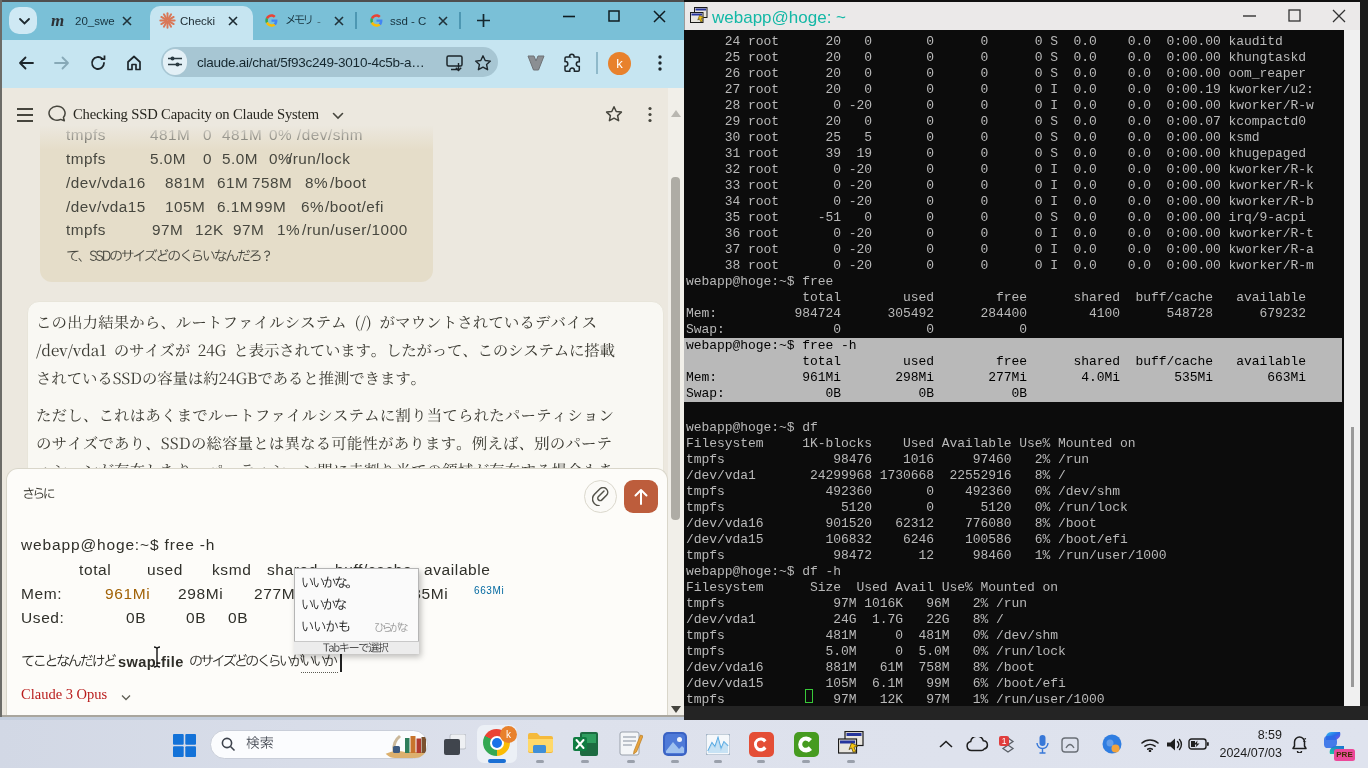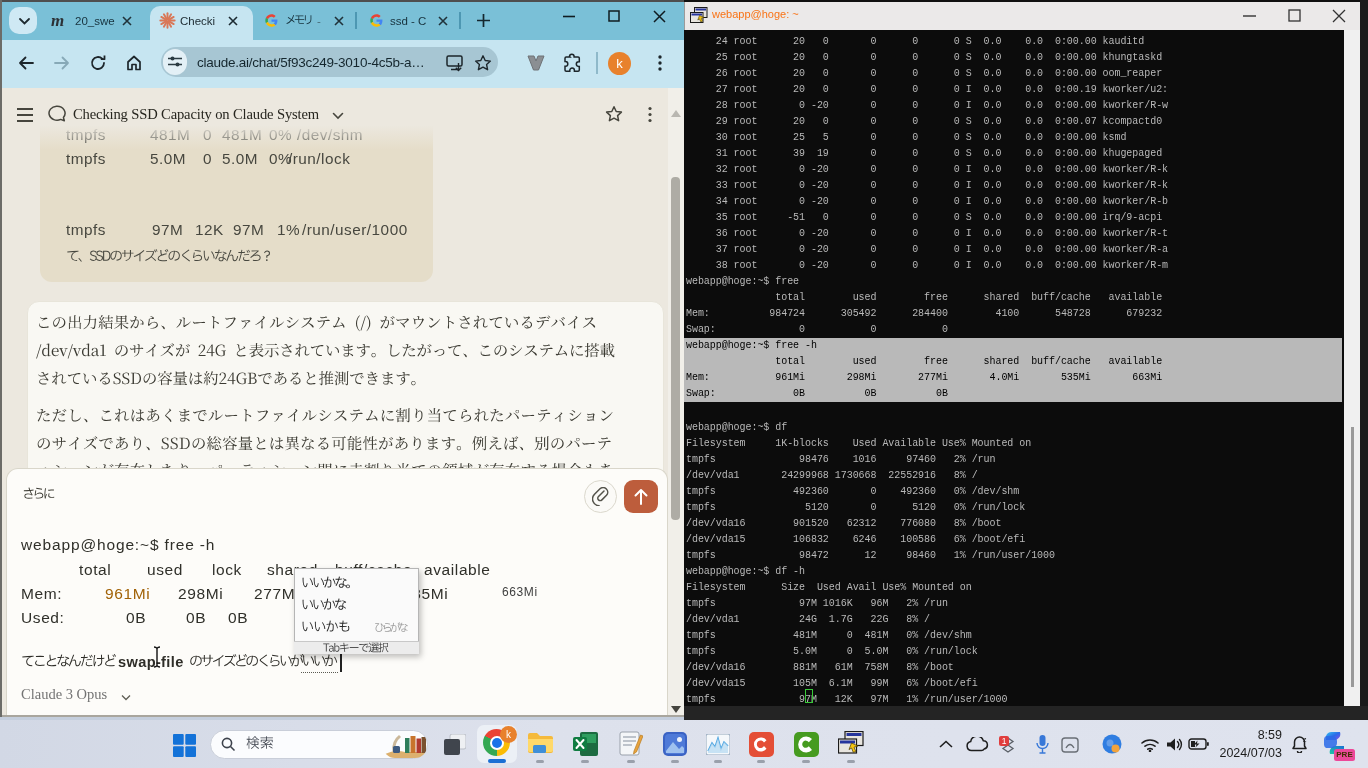--- a/index.html
+++ b/index.html
@@ -1,17 +1,17 @@
 <!DOCTYPE html>
 <html><head><meta charset="utf-8"><style>
 *{margin:0;padding:0;box-sizing:border-box}
 html,body{width:1368px;height:768px;overflow:hidden;background:#1b1b1b;
  font-family:"Liberation Sans",sans-serif;-webkit-font-smoothing:antialiased}
 .ab{position:absolute}
-pre{font-family:"Liberation Mono",monospace;font-size:10px;line-height:16px;letter-spacing:-.05px}
+pre{font-family:"Liberation Mono",monospace;font-size:13px;line-height:16px;letter-spacing:-.05px}
 </style></head><body>
 <div class="ab" style="left:0;top:0;width:684px;height:717px;background:#ece8df;border-left:2px solid #6c6c68">
     <div class="ab" style="left:0;top:0;width:684px;height:40px;background:#7ac0d7"></div>
     <div class="ab" style="left:0;top:0;width:684px;height:2px;background:#4e4e4e"></div>
     <div class="ab" style="left:7px;top:7px;width:28px;height:27px;border-radius:10px;background:#cfe9f4"></div>
     <svg class="ab" style="left:16px;top:17px" width="13" height="9">
       <path d="M2 2 L6.5 6.5 L11 2" stroke="#1e2a30" stroke-width="1.8" fill="none" stroke-linecap="round"></path>
     </svg>
     <span class="ab" style="left:49px;top:11px;font-family:'Liberation Serif',serif;font-style:italic;font-weight:bold;font-size:17px;color:#2c3136">m</span>
     <span class="ab" style="left:73px;top:15px;color:#17323d;font-size:11.5px">20_swe</span>
@@ -138,20 +138,36 @@
       <span class="ab" style="left:203px;top:0">0%</span>
       <span class="ab" style="left:231px;top:0">/dev/shm</span>
     </div>
     <div class="ab" style="left:64px;top:150px;width:360px;height:20px;font-size:15.3px;letter-spacing:.5px;color:#47473f">
       <span class="ab" style="left:0px;top:0">tmpfs</span>
       <span class="ab" style="left:84px;top:0">5.0M</span>
       <span class="ab" style="left:137px;top:0">0</span>
       <span class="ab" style="left:156px;top:0">5.0M</span>
       <span class="ab" style="left:203px;top:0">0%</span>
       <span class="ab" style="left:222px;top:0">/run/lock</span>
+    </div>
+    <div class="ab" style="left:64px;top:174px;width:360px;height:20px;font-size:15.3px;letter-spacing:.5px;color:#47473f">
+      <span class="ab" style="left:0px;top:0">/dev/vda16</span>
+      <span class="ab" style="left:99px;top:0">881M</span>
+      <span class="ab" style="left:151px;top:0">61M</span>
+      <span class="ab" style="left:186px;top:0">758M</span>
+      <span class="ab" style="left:239px;top:0">8%</span>
+      <span class="ab" style="left:264px;top:0">/boot</span>
+    </div>
+    <div class="ab" style="left:64px;top:198px;width:360px;height:20px;font-size:15.3px;letter-spacing:.5px;color:#47473f">
+      <span class="ab" style="left:0px;top:0">/dev/vda15</span>
+      <span class="ab" style="left:99px;top:0">105M</span>
+      <span class="ab" style="left:151px;top:0">6.1M</span>
+      <span class="ab" style="left:189px;top:0">99M</span>
+      <span class="ab" style="left:235px;top:0">6%</span>
+      <span class="ab" style="left:259px;top:0">/boot/efi</span>
     </div>
     <div class="ab" style="left:64px;top:221px;width:360px;height:20px;font-size:15.3px;letter-spacing:.5px;color:#47473f">
       <span class="ab" style="left:0px;top:0">tmpfs</span>
       <span class="ab" style="left:86px;top:0">97M</span>
       <span class="ab" style="left:129px;top:0">12K</span>
       <span class="ab" style="left:167px;top:0">97M</span>
       <span class="ab" style="left:211px;top:0">1%</span>
       <span class="ab" style="left:236px;top:0">/run/user/1000</span>
     </div>
     <svg style="position:absolute;left:64px;top:250px;overflow:visible" width="207" height="21" fill="#47473f">
@@ -433,31 +449,31 @@
     </svg>
     <div class="ab" style="left:4px;top:468px;width:662px;height:249px;background:#fdfcf9;border:1px solid #d9d6ca;border-bottom:none;border-radius:12px 12px 0 0"></div>
     <svg style="position:absolute;left:19.5px;top:488px;overflow:visible" width="32" height="20" fill="#3c3b33">
       <use href="#g114" transform="translate(0.0,10.3) scale(0.1320)"></use>
       <use href="#g13" transform="translate(10.2,10.3) scale(0.1320)"></use>
       <use href="#g115" transform="translate(20.3,10.3) scale(0.1320)"></use>
     </svg>
     <span class="ab" style="left:19px;top:536px;font-size:15.5px;letter-spacing:.85px;color:#30302a">webapp@hoge:~$ free -h</span>
     <span class="ab" style="left:77px;top:561px;font-size:15.5px;letter-spacing:.6px;color:#30302a">total</span>
     <span class="ab" style="left:145px;top:561px;font-size:15.5px;letter-spacing:.6px;color:#30302a">used</span>
-    <span class="ab" style="left:210px;top:561px;font-size:15.5px;letter-spacing:.6px;color:#30302a">lock</span>
+    <span class="ab" style="left:210px;top:561px;font-size:15.5px;letter-spacing:.6px;color:#30302a">ksmd</span>
     <span class="ab" style="left:265px;top:561px;font-size:15.5px;letter-spacing:.6px;color:#30302a">shared</span>
     <span class="ab" style="left:333px;top:561px;font-size:15.5px;letter-spacing:.6px;color:#30302a">buff/cache</span>
     <span class="ab" style="left:422px;top:561px;font-size:15.5px;letter-spacing:.6px;color:#30302a">available</span>
     <span class="ab" style="left:19px;top:585px;font-size:15.5px;letter-spacing:.6px;color:#30302a">Mem:</span>
     <span class="ab" style="left:103px;top:585px;font-size:15.5px;letter-spacing:.6px;color:#a16207">961Mi</span>
     <span class="ab" style="left:176px;top:585px;font-size:15.5px;letter-spacing:.6px;color:#30302a">298Mi</span>
     <span class="ab" style="left:252px;top:585px;font-size:15.5px;letter-spacing:.6px;color:#30302a">277Mi</span>
     <span class="ab" style="left:330px;top:585px;font-size:15.5px;letter-spacing:.6px;color:#30302a">4.0Mi</span>
     <span class="ab" style="left:401px;top:585px;font-size:15.5px;letter-spacing:.6px;color:#30302a">535Mi</span>
-    <span class="ab" style="left:500px;top:585px;font-size:12px;letter-spacing:.6px;color:#404040">663Mi</span>
+    <span class="ab" style="left:472px;top:585px;font-size:10px;letter-spacing:.6px;color:#0369a1">663Mi</span>
     <span class="ab" style="left:19px;top:609px;font-size:15.5px;letter-spacing:.6px;color:#30302a">Used:</span>
     <span class="ab" style="left:124px;top:609px;font-size:15.5px;letter-spacing:.6px;color:#30302a">0B</span>
     <span class="ab" style="left:184px;top:609px;font-size:15.5px;letter-spacing:.6px;color:#30302a">0B</span>
     <span class="ab" style="left:226px;top:609px;font-size:15.5px;letter-spacing:.6px;color:#30302a">0B</span>
     <svg style="position:absolute;left:19px;top:655px;overflow:visible" width="95" height="21" fill="#2e2d28">
       <use href="#g3" transform="translate(0.0,10.9) scale(0.1400)"></use>
       <use href="#g116" transform="translate(11.7,10.9) scale(0.1400)"></use>
       <use href="#g117" transform="translate(23.4,10.9) scale(0.1400)"></use>
       <use href="#g15" transform="translate(35.1,10.9) scale(0.1400)"></use>
       <use href="#g16" transform="translate(46.9,10.9) scale(0.1400)"></use>
@@ -476,21 +492,21 @@
       <use href="#g12" transform="translate(67.5,10.9) scale(0.1400)"></use>
       <use href="#g13" transform="translate(78.8,10.9) scale(0.1400)"></use>
       <use href="#g14" transform="translate(90.0,10.9) scale(0.1400)"></use>
       <use href="#g119" transform="translate(101.2,10.9) scale(0.1400)"></use>
       <use href="#g14" transform="translate(112.5,10.9) scale(0.1400)"></use>
       <use href="#g14" transform="translate(123.8,10.9) scale(0.1400)"></use>
       <use href="#g120" transform="translate(135.0,10.9) scale(0.1400)"></use>
     </svg>
     <div class="ab" style="left:299px;top:672px;width:37px;height:0;border-bottom:1.6px dotted #5a5a52"></div>
     <div class="ab" style="left:338px;top:654px;width:1.6px;height:18px;background:#222"></div>
-    <span class="ab" style="left:19px;top:686px;font-family:'Liberation Serif',serif;font-size:14.5px;color:#737373">Claude 3 Opus</span>
+    <span class="ab" style="left:19px;top:686px;font-family:'Liberation Serif',serif;font-size:14.5px;color:#b91c1c">Claude 3 Opus</span>
     <svg class="ab" style="left:119px;top:694px" width="10" height="7">
       <path d="M1 1.5 L5 5.5 L9 1.5" stroke="#5f5e55" stroke-width="1.3" fill="none"></path>
     </svg>
     <div class="ab" style="left:582px;top:480px;width:33px;height:33px;border-radius:17px;background:#fbfaf7;border:1px solid #dbd8cd"></div>
     <svg class="ab" style="left:590px;top:487px" width="18" height="19">
       <path d="M13.5 5.5 L8 11 a2.4 2.4 0 0 0 3.4 3.4 L16 9.8 a4.6 4.6 0 0 0 -6.5-6.5 L4 8.8 a6.7 6.7 0 0 0 4.6 11.4" fill="none" stroke="#54534b" stroke-width="1.5" stroke-linecap="round" transform="translate(-1.5,-1.5)"></path>
     </svg>
     <div class="ab" style="left:622px;top:480px;width:34px;height:33px;border-radius:9px;background:#bd5d3c"></div>
     <svg class="ab" style="left:631px;top:487px" width="16" height="19">
       <path d="M8 17 V3 M2.5 8.5 L8 3 L13.5 8.5" stroke="#fff" stroke-width="2" fill="none" stroke-linecap="round" stroke-linejoin="round"></path>
@@ -548,21 +564,21 @@
 <div class="ab" style="left:684px;top:0;width:676px;height:706px;background:#0c0c0c">
     <div class="ab" style="left:0;top:0;width:676px;height:2px;background:#101010"></div>
     <div class="ab" style="left:0;top:2px;width:676px;height:28px;background:#ebe9e9;border-left:1px solid #9a9a9a"></div>
     <svg class="ab" style="left:6px;top:7px" width="18" height="17">
       <rect x="4.5" y="0.5" width="12.5" height="10" fill="#e8e5df" stroke="#1a1a1a" stroke-width="1"></rect>
       <rect x="5.5" y="1.5" width="10.5" height="2" fill="#26359c"></rect>
       <rect x="0.5" y="5.5" width="12.5" height="10" fill="#e8e5df" stroke="#1a1a1a" stroke-width="1"></rect>
       <rect x="1.5" y="6.5" width="10.5" height="2" fill="#26359c"></rect>
       <path d="M9.5 8.5 L14 10.5 L11.3 11.3 L12.5 14.2 L10.7 14.8 L9.6 11.9 L7.8 13 Z" fill="#f6c514" stroke="#4a3c00" stroke-width=".6"></path>
     </svg>
-    <span class="ab" style="left:28px;top:8px;font-size:11px;color:#f97316">webapp@hoge: ~</span>
+    <span class="ab" style="left:28px;top:8px;font-size:17px;color:#14b8a6">webapp@hoge: ~</span>
     <svg class="ab" style="left:559px;top:15px" width="13" height="2">
       <path d="M0 1 H13" stroke="#333" stroke-width="1.4"></path>
     </svg>
     <svg class="ab" style="left:604px;top:9px" width="13" height="13">
       <rect x="1" y="1" width="11" height="11" fill="none" stroke="#333" stroke-width="1.3"></rect>
     </svg>
     <svg class="ab" style="left:648px;top:9px" width="14" height="14">
       <path d="M1 1 L13 13 M13 1 L1 13" stroke="#333" stroke-width="1.3"></path>
     </svg>
     <pre class="ab" style="left:2px;top:34px;color:#b9b9b9">     24 root      20   0       0      0      0 S  0.0    0.0  0:00.00 kauditd

